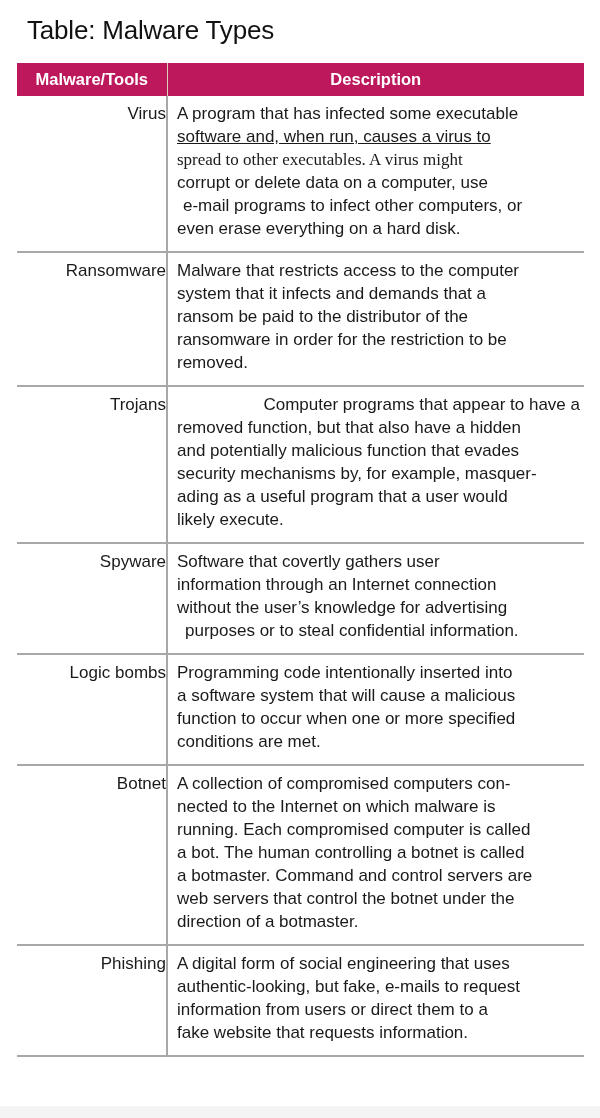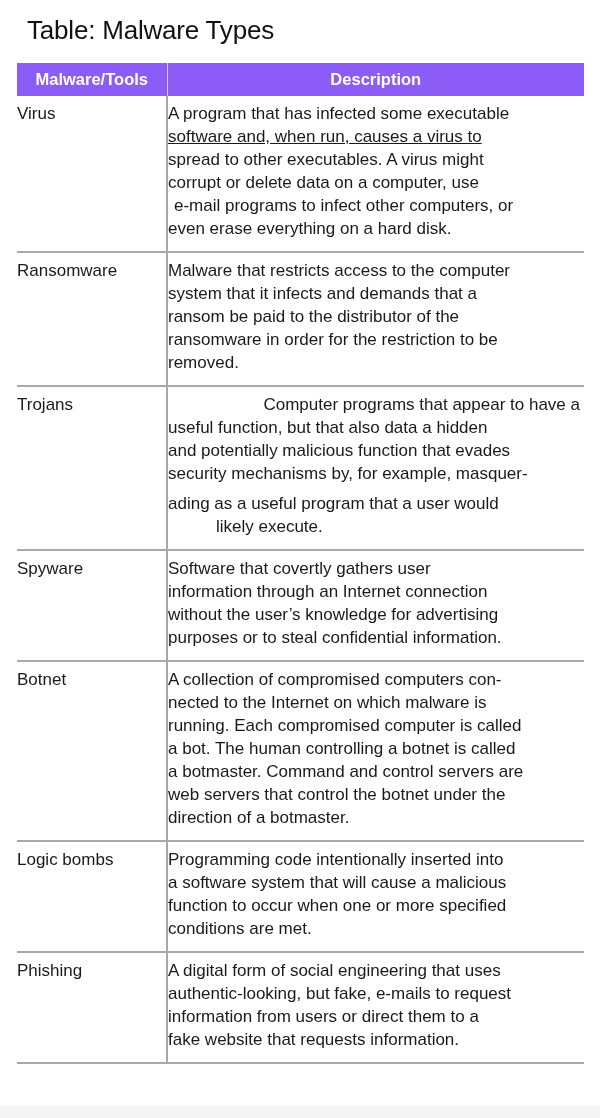--- a/index.html
+++ b/index.html
@@ -11,30 +11,30 @@
     position: absolute; left: 27px; top: 14px; font-size: 26px; line-height: 32px; color: #111;
     letter-spacing: -0.2px;
   }
   .tbl {
     position: absolute; left: 17px; top: 63px; width: 567px;
     border-collapse: collapse; table-layout: fixed;
   }
   .tbl col.c1 { width: 150px; }
   .tbl col.c2 { width: 417px; }
   .tbl th {
-    background: #8b5cf6; color: #ffffff; font-weight: bold; font-size: 16.5px;
+    background: #be185d; color: #ffffff; font-weight: bold; font-size: 16.5px;
     height: 33px; padding: 0; text-align: center; vertical-align: middle;
   }
   .tbl th.h1 { border-right: 1px solid #d9cfb8; }
   .tbl td {
     font-size: 17px; line-height: 23px; vertical-align: top; padding: 6px 0 11px 0;
     border-bottom: 2px solid #a8a8a8;
   }
-  .tbl td.name { text-align: left; border-right: 2px solid #a8a8a8; padding-left: 0; }
-  .tbl td.desc { padding-right: 4px; }
+  .tbl td.name { text-align: right; border-right: 2px solid #a8a8a8; padding-left: 0; }
+  .tbl td.desc { padding-left: 9px; padding-right: 4px; }
   .footer-strip {
     position: absolute; left: 0; top: 1106px; width: 600px; height: 12px; background: #f4f4f4;
   }
 </style>
 </head>
 <body>
 
 <div class="title">Table: Malware Types</div>
 
 <table class="tbl">
@@ -47,75 +47,75 @@
       <th class="h1">Malware/Tools</th>
       <th>Description</th>
     </tr>
   </thead>
   <tbody id="tbody">
       <tr>
         <td class="name">Virus</td>
         <td class="desc">
           <div style="white-space: nowrap;">A program that has infected some executable</div>
           <div style="white-space: nowrap; text-decoration: underline;">software and, when run, causes a virus to</div>
-          <div style="white-space: nowrap;">spread to other executables. A virus might</div>
+          <div style="white-space: nowrap; font-family: Liberation Serif, serif;">spread to other executables. A virus might</div>
           <div style="white-space: nowrap;">corrupt or delete data on a computer, use</div>
           <div style="white-space: nowrap; margin-left: 6px;">e-mail programs to infect other computers, or</div>
           <div style="white-space: nowrap;">even erase everything on a hard disk.</div>
         </td>
       </tr>
       <tr>
         <td class="name">Ransomware</td>
         <td class="desc">
           <div style="white-space: nowrap;">Malware that restricts access to the computer</div>
           <div style="white-space: nowrap;">system that it infects and demands that a</div>
           <div style="white-space: nowrap;">ransom be paid to the distributor of the</div>
           <div style="white-space: nowrap;">ransomware in order for the restriction to be</div>
           <div style="white-space: nowrap;">removed.</div>
         </td>
       </tr>
       <tr>
         <td class="name">Trojans</td>
         <td class="desc">
           <div style="white-space: nowrap; text-align: right;">Computer programs that appear to have a</div>
-          <div style="white-space: nowrap;">useful function, but that also data a hidden</div>
+          <div style="white-space: nowrap;">removed function, but that also have a hidden</div>
           <div style="white-space: nowrap;">and potentially malicious function that evades</div>
           <div style="white-space: nowrap;">security mechanisms by, for example, masquer-</div>
-          <div style="white-space: nowrap; margin-top: 7px;">ading as a useful program that a user would</div>
-          <div style="white-space: nowrap; margin-left: 48px;">likely execute.</div>
+          <div style="white-space: nowrap;">ading as a useful program that a user would</div>
+          <div style="white-space: nowrap;">likely execute.</div>
         </td>
       </tr>
       <tr>
         <td class="name">Spyware</td>
         <td class="desc">
           <div style="white-space: nowrap;">Software that covertly gathers user</div>
           <div style="white-space: nowrap;">information through an Internet connection</div>
           <div style="white-space: nowrap;">without the user’s knowledge for advertising</div>
-          <div style="white-space: nowrap;">purposes or to steal confidential information.</div>
+          <div style="white-space: nowrap; margin-left: 8px;">purposes or to steal confidential information.</div>
+        </td>
+      </tr>
+      <tr>
+        <td class="name">Logic bombs</td>
+        <td class="desc">
+          <div style="white-space: nowrap;">Programming code intentionally inserted into</div>
+          <div style="white-space: nowrap;">a software system that will cause a malicious</div>
+          <div style="white-space: nowrap;">function to occur when one or more specified</div>
+          <div style="white-space: nowrap;">conditions are met.</div>
         </td>
       </tr>
       <tr>
         <td class="name">Botnet</td>
         <td class="desc">
           <div style="white-space: nowrap;">A collection of compromised computers con-</div>
           <div style="white-space: nowrap;">nected to the Internet on which malware is</div>
           <div style="white-space: nowrap;">running. Each compromised computer is called</div>
           <div style="white-space: nowrap;">a bot. The human controlling a botnet is called</div>
           <div style="white-space: nowrap;">a botmaster. Command and control servers are</div>
           <div style="white-space: nowrap;">web servers that control the botnet under the</div>
           <div style="white-space: nowrap;">direction of a botmaster.</div>
-        </td>
-      </tr>
-      <tr>
-        <td class="name">Logic bombs</td>
-        <td class="desc">
-          <div style="white-space: nowrap;">Programming code intentionally inserted into</div>
-          <div style="white-space: nowrap;">a software system that will cause a malicious</div>
-          <div style="white-space: nowrap;">function to occur when one or more specified</div>
-          <div style="white-space: nowrap;">conditions are met.</div>
         </td>
       </tr>
       <tr>
         <td class="name">Phishing</td>
         <td class="desc">
           <div style="white-space: nowrap;">A digital form of social engineering that uses</div>
           <div style="white-space: nowrap;">authentic-looking, but fake, e-mails to request</div>
           <div style="white-space: nowrap;">information from users or direct them to a</div>
           <div style="white-space: nowrap;">fake website that requests information.</div>
         </td>

